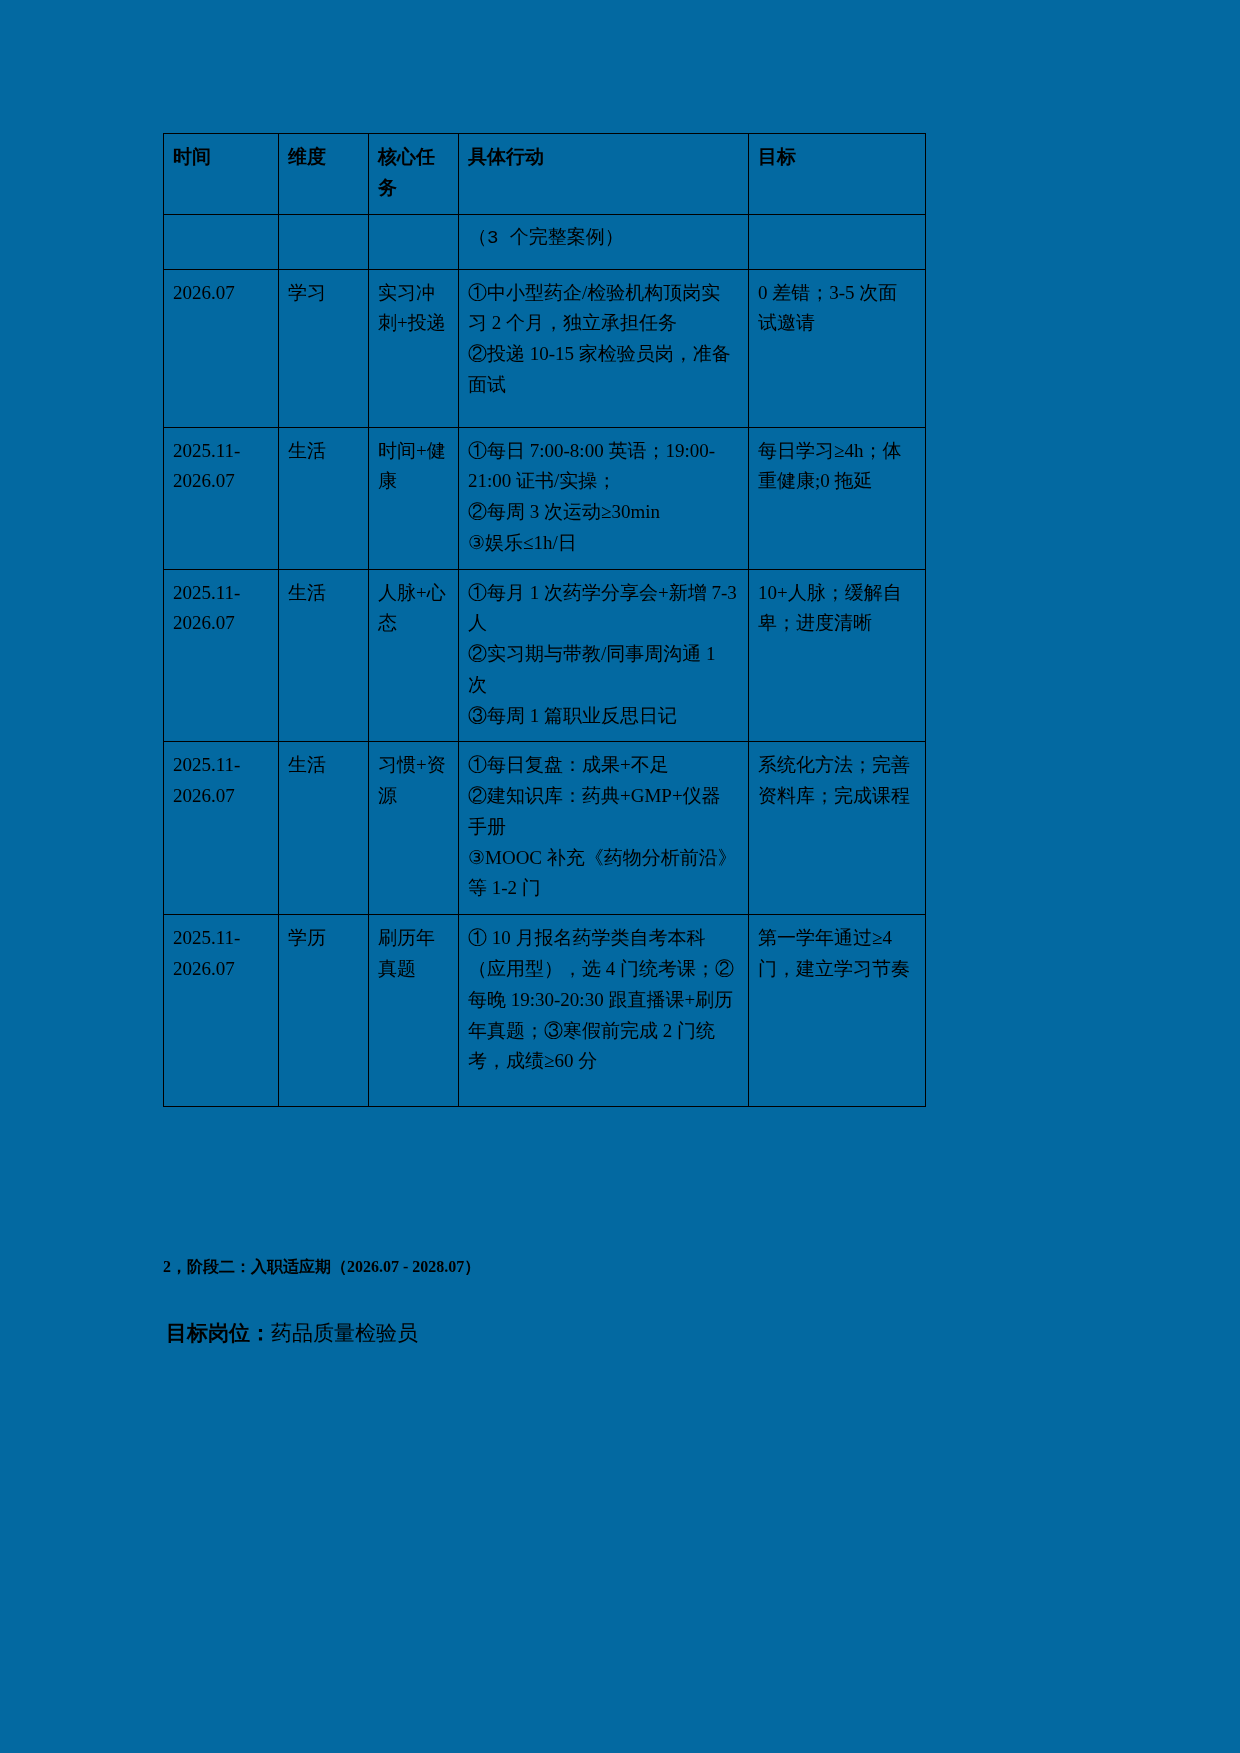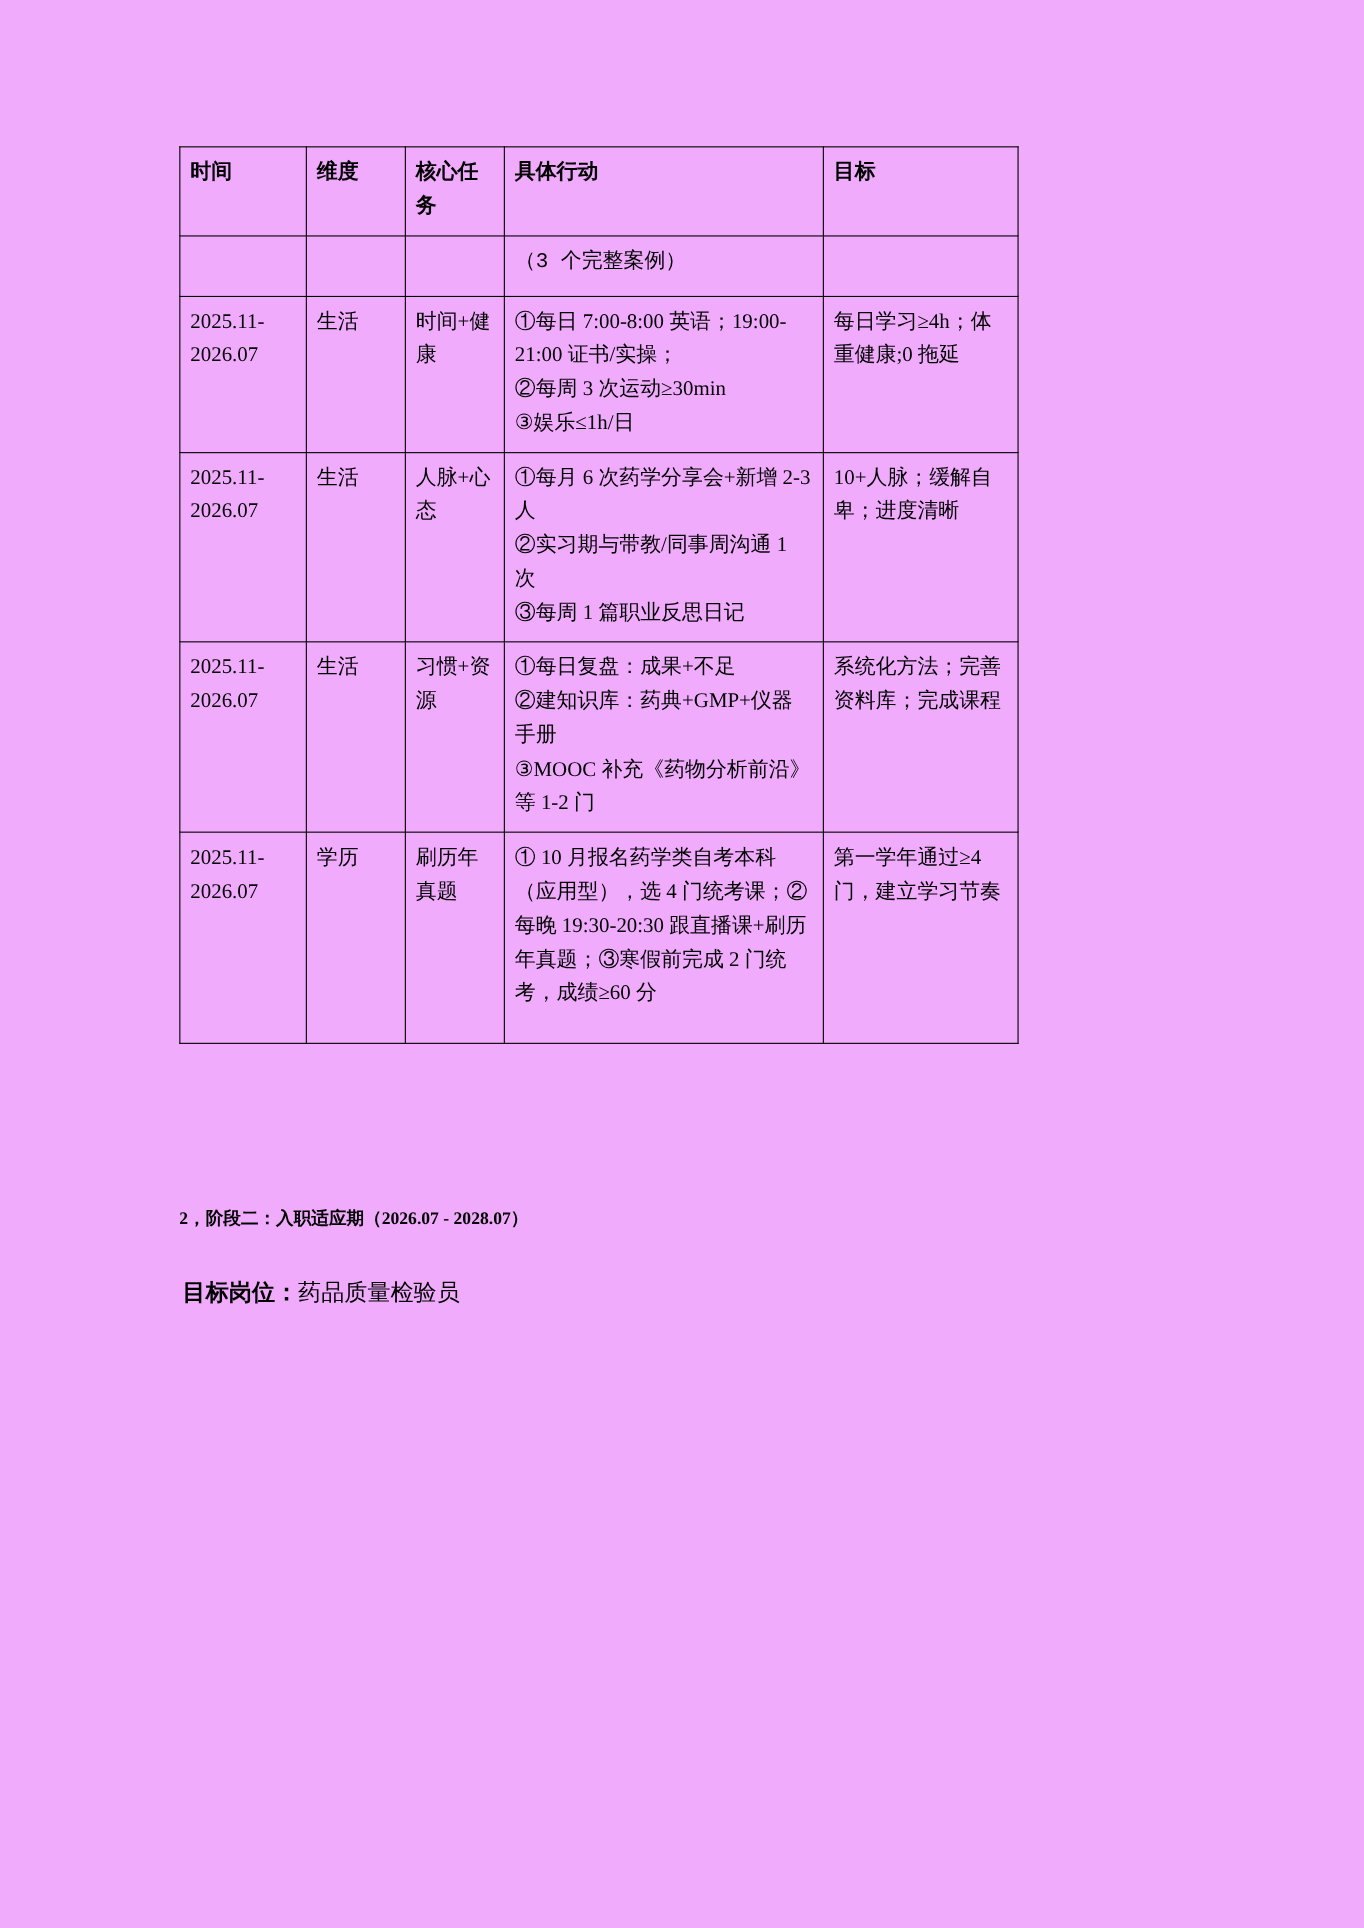--- a/index.html
+++ b/index.html
@@ -6,21 +6,21 @@
   html, body { margin: 0; padding: 0; background: #ffffff; }
   body {
     font-family: "Liberation Serif", "DejaVu Serif", serif;
     color: #000000;
     width: 1240px;
   }
   .page {
     width: 1240px;
     min-height: 1753px;
     padding: 133px 160px 100px 163px;
-    background: #f0abfc;
+    background: #0369a1;
   }
   table.plan-table {
     border-collapse: collapse;
     table-layout: fixed;
     width: 762px;
   }
   table.plan-table col.c1 { width: 115px; }
   table.plan-table col.c2 { width: 90px; }
   table.plan-table col.c3 { width: 90px; }
   table.plan-table col.c4 { width: 290px; }
@@ -88,34 +88,42 @@
       </tr>
     </thead>
     <tbody>
       <tr class="row-continuation">
         <td></td>
         <td></td>
         <td></td>
         <td>（3 个完整案例）</td>
         <td></td>
       </tr>
+      <tr class="row-h158">
+        <td>2026.07</td>
+        <td>学习</td>
+        <td>实习冲刺+投递</td>
+        <td>①中小型药企/检验机构顶岗实习 2 个月，独立承担任务
+②投递 10-15 家检验员岗，准备面试</td>
+        <td>0 差错；3-5 次面试邀请</td>
+      </tr>
       <tr class="row-h132">
         <td>2025.11-2026.07</td>
         <td>生活</td>
         <td>时间+健康</td>
         <td>①每日 7:00-8:00 英语；19:00-21:00 证书/实操；
 ②每周 3 次运动≥30min
 ③娱乐≤1h/日</td>
         <td>每日学习≥4h；体重健康;0 拖延</td>
       </tr>
       <tr class="row-h160">
         <td>2025.11-2026.07</td>
         <td>生活</td>
         <td>人脉+心态</td>
-        <td>①每月 6 次药学分享会+新增 2-3 人
+        <td>①每月 1 次药学分享会+新增 7-3 人
 ②实习期与带教/同事周沟通 1 次
 ③每周 1 篇职业反思日记</td>
         <td>10+人脉；缓解自卑；进度清晰</td>
       </tr>
       <tr class="row-h160">
         <td>2025.11-2026.07</td>
         <td>生活</td>
         <td>习惯+资源</td>
         <td>①每日复盘：成果+不足
 ②建知识库：药典+GMP+仪器手册

